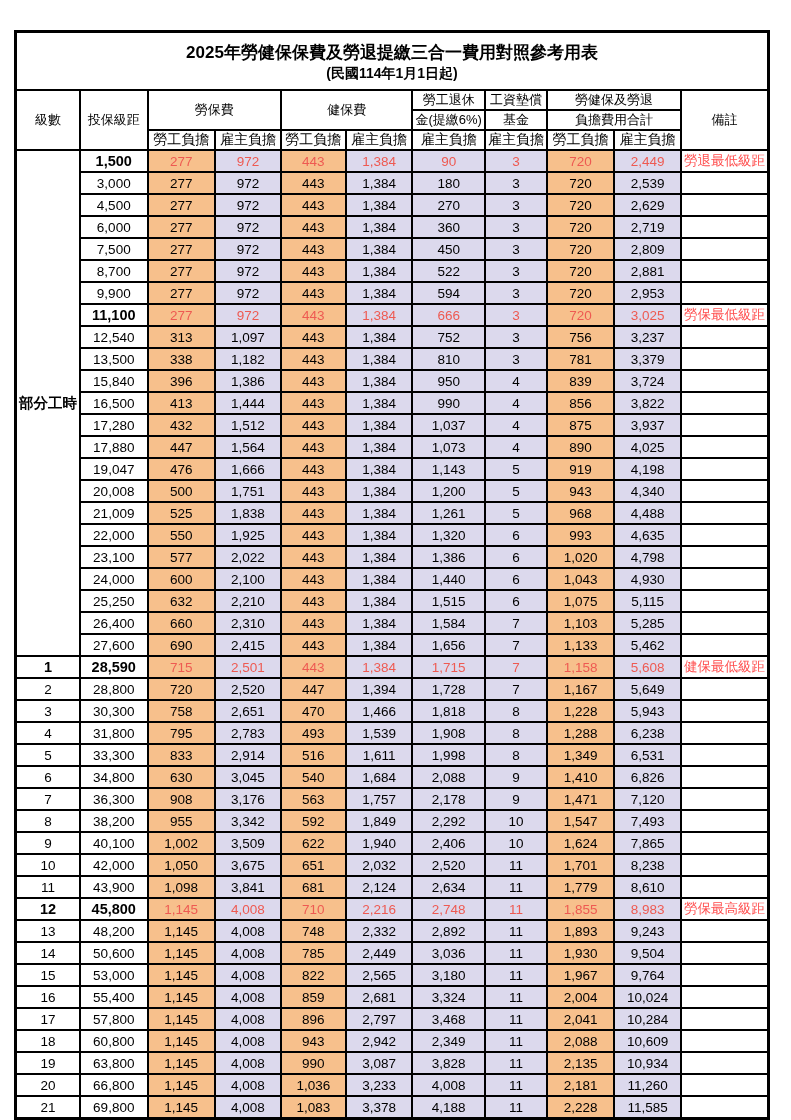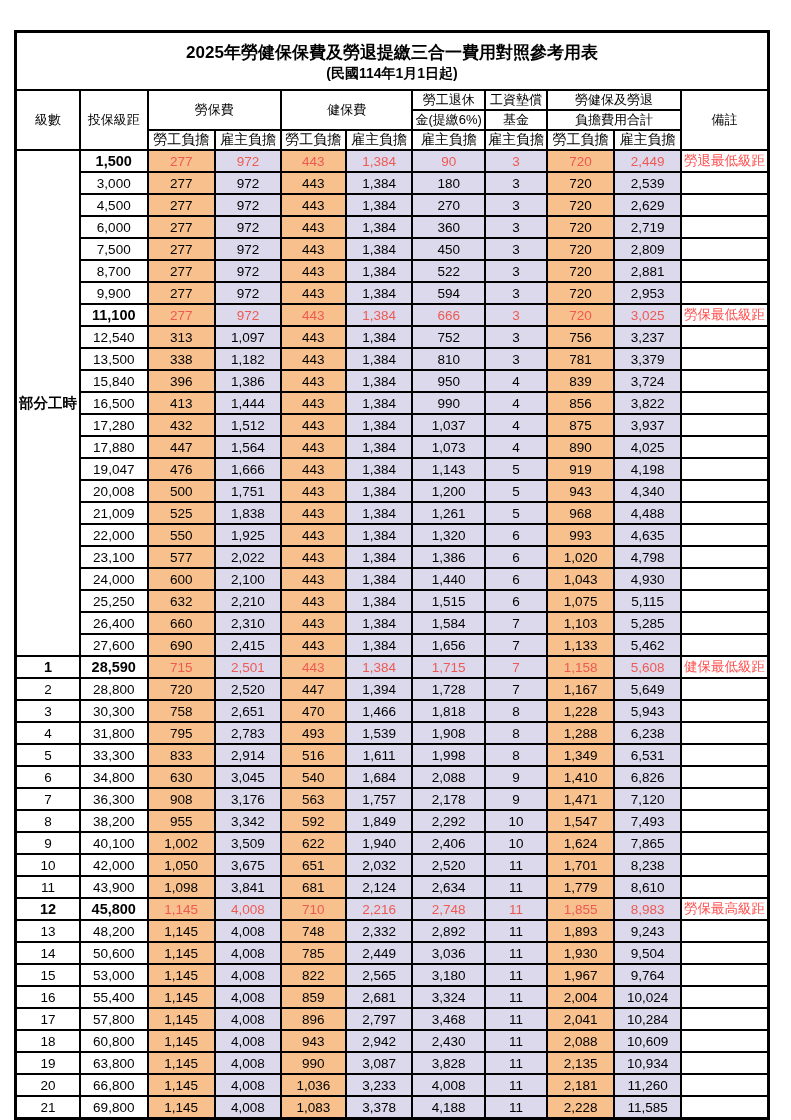--- a/index.html
+++ b/index.html
@@ -587,21 +587,21 @@
             <td class="er num">10,284</td>
             <td class="remark"></td>
           </tr>
           <tr>
             <td class="level">18</td>
             <td class="bracket">60,800</td>
             <td class="emp num">1,145</td>
             <td class="er num">4,008</td>
             <td class="emp num">943</td>
             <td class="er num">2,942</td>
-            <td class="er num">2,430</td>
+            <td class="er num">2,349</td>
             <td class="er num">11</td>
             <td class="emp num">2,088</td>
             <td class="er num">10,609</td>
             <td class="remark"></td>
           </tr>
           <tr>
             <td class="level">19</td>
             <td class="bracket">63,800</td>
             <td class="emp num">1,145</td>
             <td class="er num">4,008</td>

